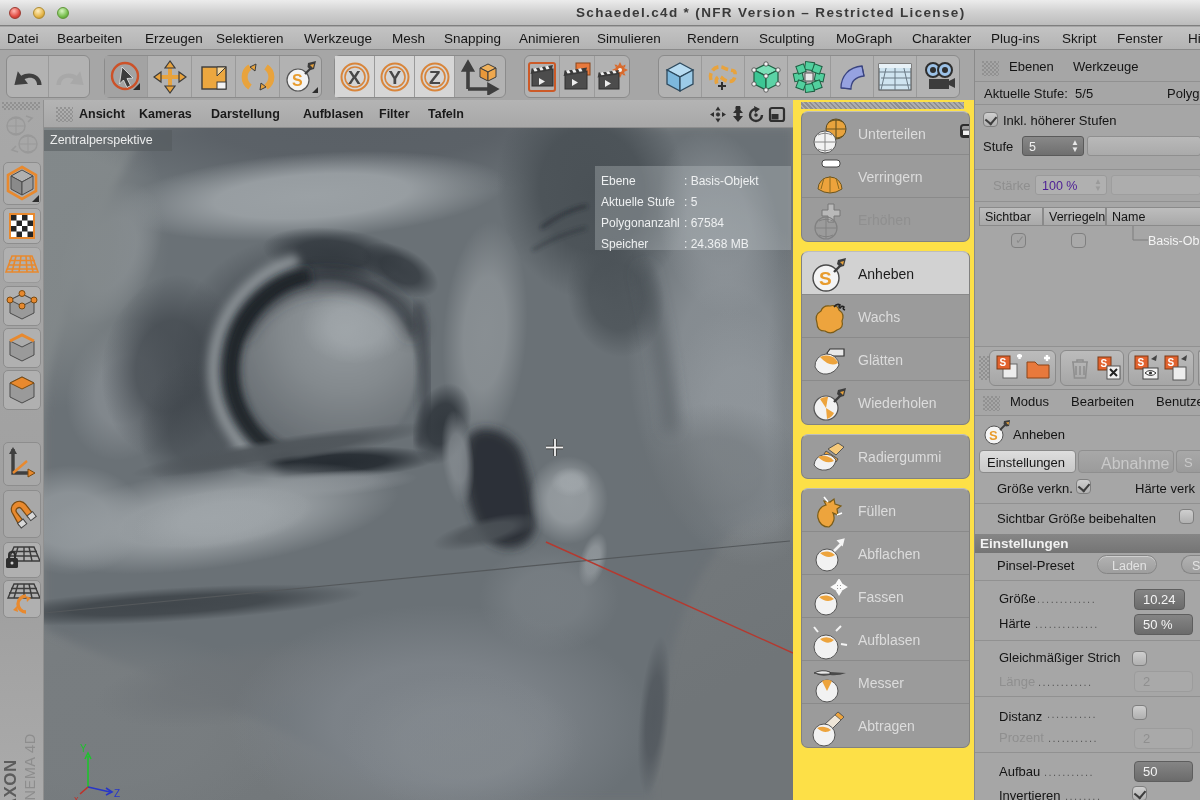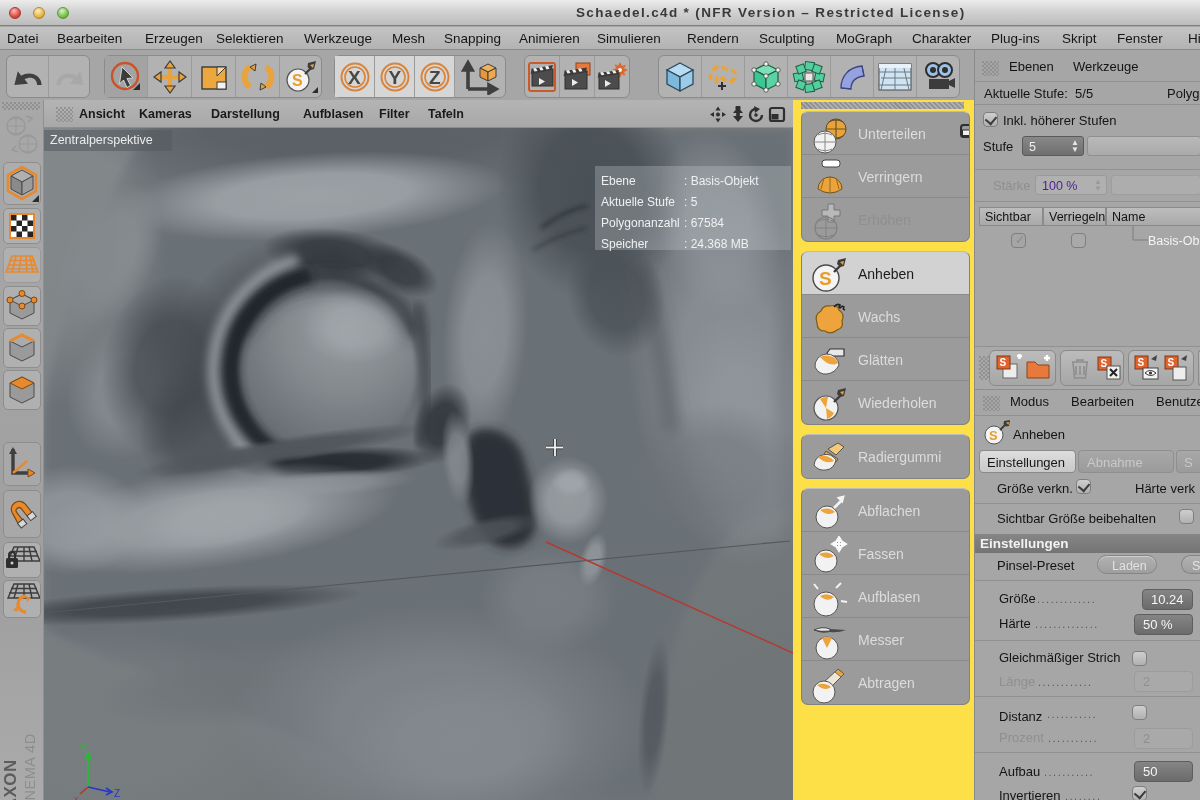--- a/index.html
+++ b/index.html
@@ -691,20 +691,27 @@
    <path d="M16,12 l12,8 -2,3 -12,-8 Z" fill="#eda43d" stroke="#555"></path>
    <path d="M4,26 a12,12 0 0,1 22,-5 q-2,9 -10,10 t-12,-5 Z" fill="#f2f2f2" stroke="#555" stroke-width="1"></path>
    <path d="M8,18 a12,10 0 0,1 16,4 q-8,4 -16,-4 Z" fill="#eda43d"></path>
   </svg>
         <span class="lbl">Radiergummi</span>
       </div>
 </div>
 <div class="sgroup" style="top:388px">
  <div class="srow">
         <svg class="abs" style="left:8px;top:4px" width="40" height="40">
+   <path d="M8,25 a11,11 0 0,1 8,-13 l-2,-4 6,1 4,-3 1,5 6,2 -4,3 1,6 -5,-2 a11,11 0 0,1 -4,14 q-9,0 -11,-9 Z" fill="#eda43d" stroke="#7a5c18" stroke-width="1.2"></path>
+   <path d="M14,4 l4,5 M32,20 l-5,2" stroke="#fff" stroke-width="1.6"></path>
+  </svg>
+        <span class="lbl">Füllen</span>
+      </div>
+ <div class="srow">
+        <svg class="abs" style="left:8px;top:4px" width="40" height="40">
    <circle cx="17" cy="24" r="11" fill="#f2f2f2" stroke="#555" stroke-width="1"></circle>
    <path d="M10,17 a11,9 0 0,1 15,2 q-7,5 -15,-2 Z" fill="#eda43d"></path>
    <path d="M24,15 l8,-8 M29,5 l4,-1 -1,4 Z" stroke="#f4f4f4" stroke-width="2.6" fill="#f4f4f4"></path>
   </svg>
         <span class="lbl">Abflachen</span>
       </div>
  <div class="srow">
         <svg class="abs" style="left:8px;top:4px" width="40" height="40">
    <circle cx="16" cy="25" r="11" fill="#f2f2f2" stroke="#555" stroke-width="1"></circle>
    <path d="M9,18 a11,9 0 0,1 15,2 q-7,5 -15,-2 Z" fill="#eda43d"></path>
@@ -855,21 +862,21 @@
  <path d="M17,10 L24,3" stroke="#3c3c3c" stroke-width="1.8"></path>
       <path d="M21,1 l6,-1 -1,6 -3,0.5 -2.5,-2.5 Z" fill="#3c3c3c"></path>
       <path d="M23,2.5 l3,-0.5 -0.5,3 Z" fill="#e8a33d"></path>
     </svg>
 <span class="rtext" style="left:38px;top:377px">Anheben</span>
 
 <div class="abs" style="left:4px;top:400px;width:97px;height:23px;background:linear-gradient(#dedede,#c8c8c8);border:1px solid #8a8a8a;border-radius:4px">
       <span class="abs" style="left:7px;top:4px;font-size:13px;color:#161616">Einstellungen</span>
     </div>
 <div class="abs" style="left:103px;top:400px;width:96px;height:23px;background:linear-gradient(#a8a8a8,#9b9b9b);border:1px solid #8f8f8f;border-radius:4px">
-      <span class="abs" style="left:8px;top:4px;font-size:13px;color:#c9c9c9">Abnahme</span>
+      <span class="abs" style="left:22px;top:4px;font-size:16px;color:#c9c9c9">Abnahme</span>
     </div>
 <div class="abs" style="left:201px;top:400px;width:25px;height:23px;background:linear-gradient(#a8a8a8,#9b9b9b);border:1px solid #8f8f8f;border-radius:4px 0 0 4px;border-right:none">
       <span class="abs" style="left:7px;top:4px;font-size:13px;color:#c9c9c9">S</span>
     </div>
 
 <span class="rtext" style="left:22px;top:431px">Größe verkn.</span>
 <div class="chk on" style="left:101px;top:429px"></div>
 <span class="rtext" style="left:160px;top:431px">Härte verk</span>
 <div class="rp-divider" style="top:453px"></div>
 <span class="rtext" style="left:22px;top:461px">Sichtbar Größe beibehalten</span>
@@ -882,21 +889,21 @@
 <div class="abs" style="left:122px;top:505px;width:60px;height:19px;background:linear-gradient(#b2b2b2,#9e9e9e);border:1px solid #858585;border-radius:10px;box-shadow:inset 0 1px 0 #cfcfcf">
       <span class="abs" style="left:14px;top:2.5px;font-size:12.5px;color:#e2e2e2">Laden</span>
     </div>
 <div class="abs" style="left:206px;top:505px;width:20px;height:19px;background:linear-gradient(#b2b2b2,#9e9e9e);border:1px solid #858585;border-radius:10px 0 0 10px;border-right:none">
       <span class="abs" style="left:10px;top:2.5px;font-size:12.5px;color:#e2e2e2">S</span>
     </div>
 <div class="rp-divider" style="top:530px"></div>
 
 <span class="rtext" style="left:24px;top:541px">Größe</span>
     <span class="dots" style="left:62px;top:543px">.............</span>
-<div class="field" style="left:167px;top:539px;width:51px">10.24</div>
+<div class="field" style="left:159px;top:539px;width:51px">10.24</div>
 <span class="rtext" style="left:24px;top:566px">Härte</span>
     <span class="dots" style="left:60px;top:568px">..............</span>
 <div class="field" style="left:159px;top:564px;width:59px">50 %</div>
 <div class="rp-divider" style="top:590px"></div>
 
 <span class="rtext" style="left:24px;top:600px">Gleichmäßiger Strich</span>
 <div class="chk" style="left:157px;top:601px"></div>
 <span class="rtext dim" style="left:24px;top:624px">Länge</span>
     <span class="dots" style="left:63px;top:626px">............</span>
 <div class="field dis" style="left:159px;top:621px;width:59px">2</div>

